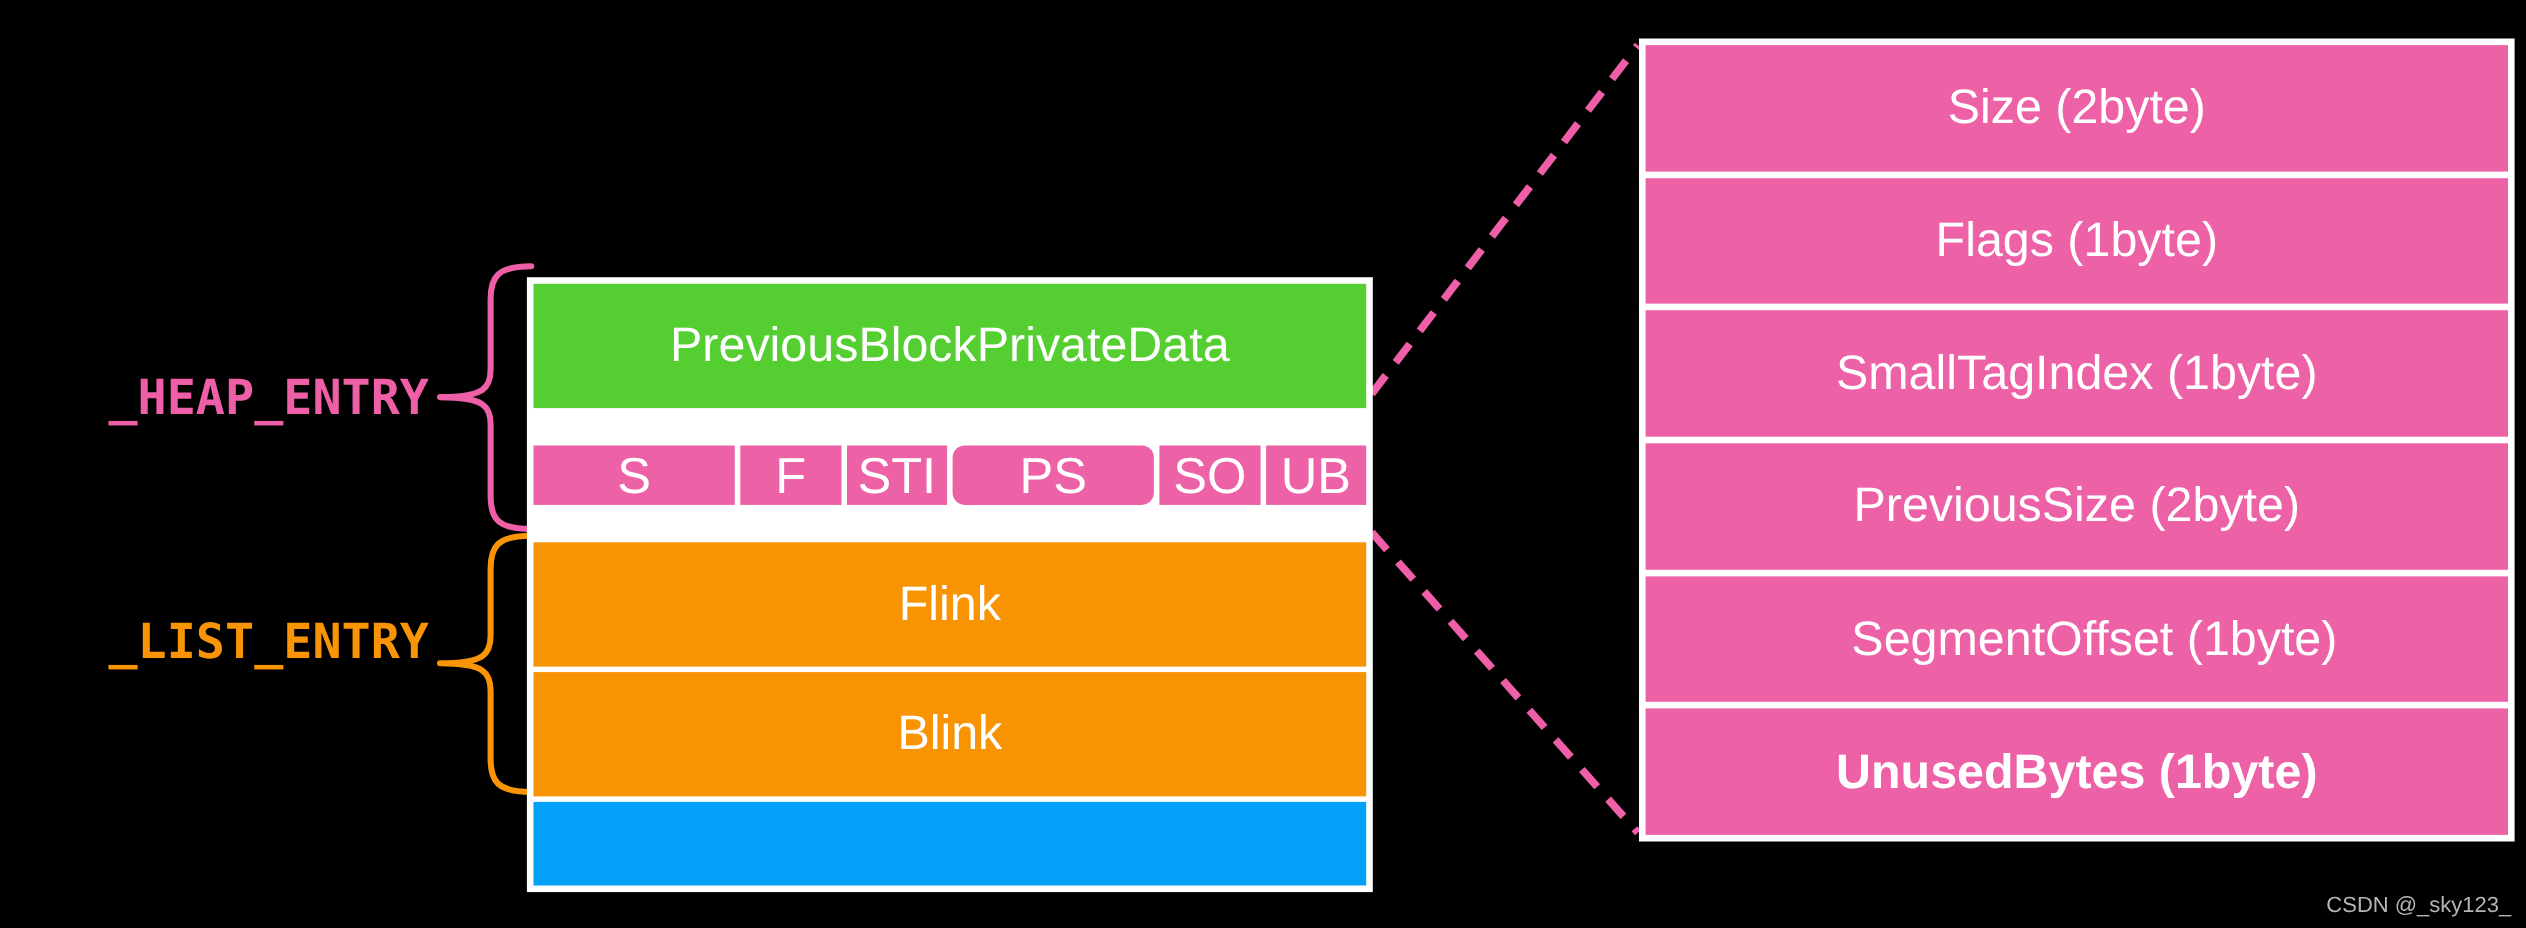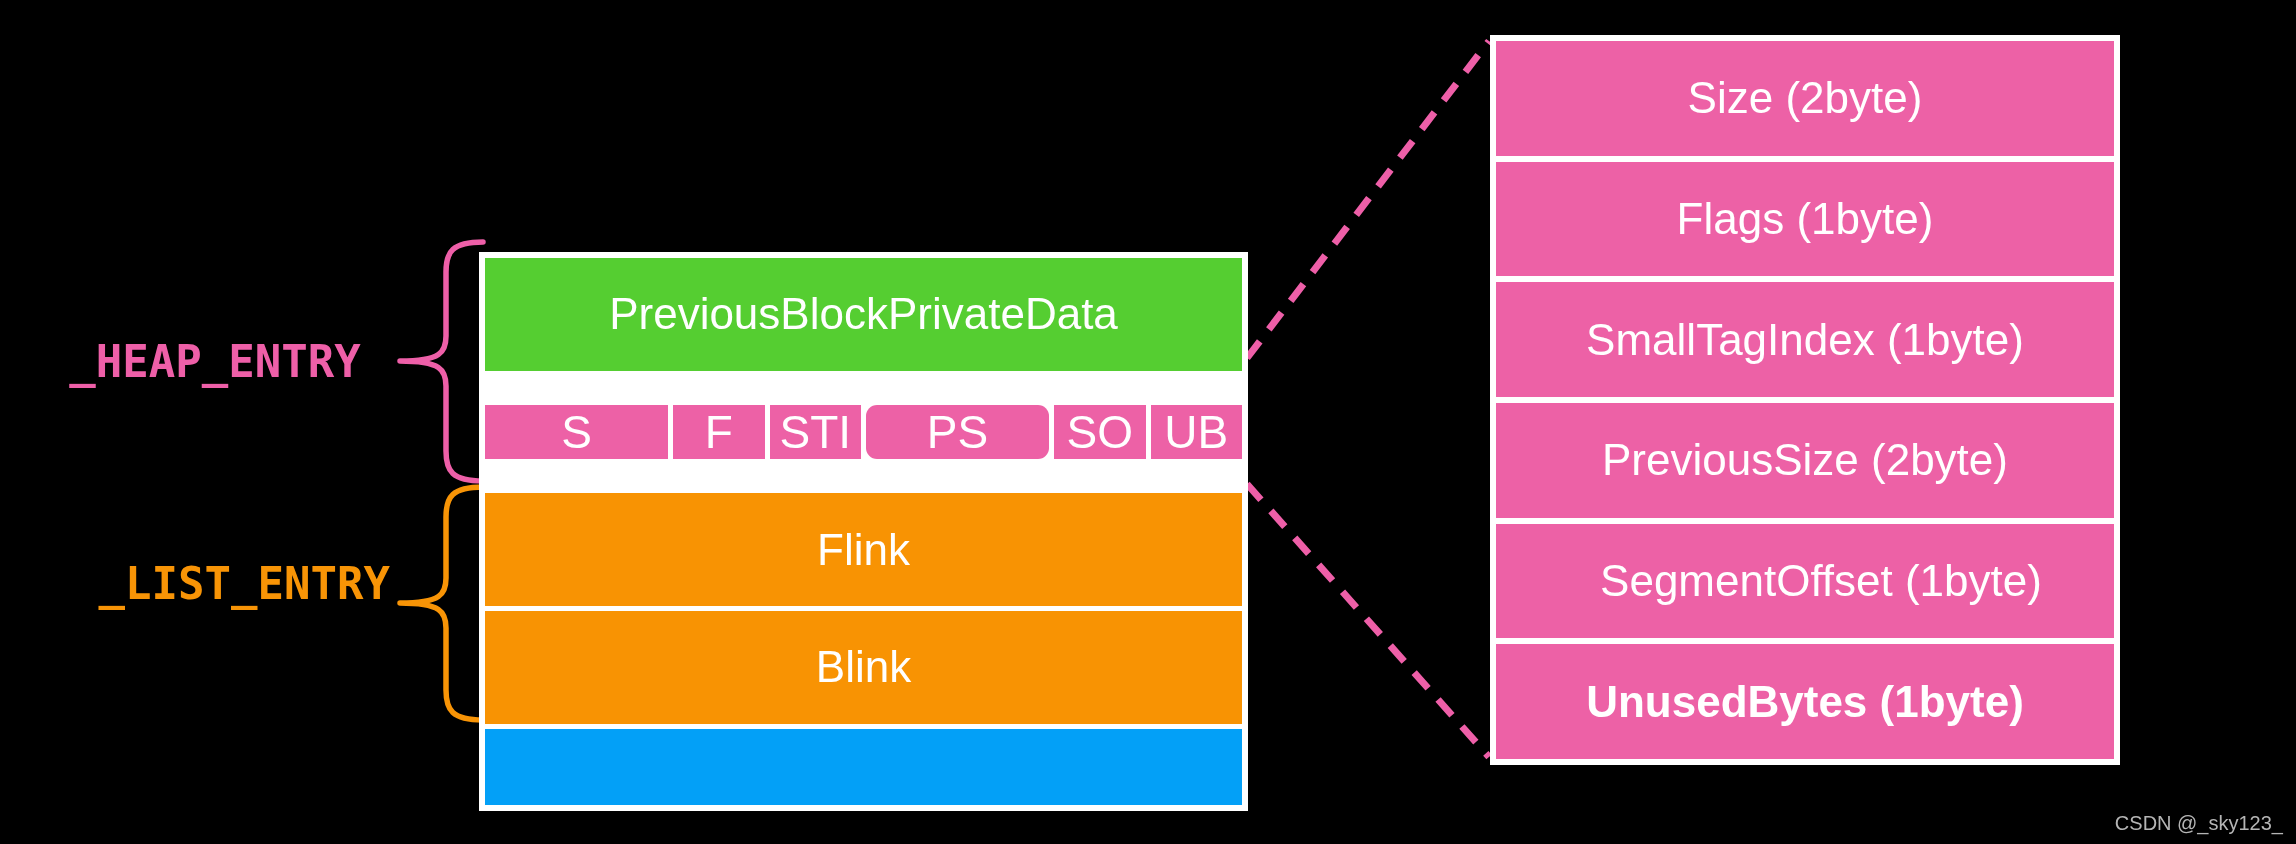--- a/index.html
+++ b/index.html
@@ -17,21 +17,21 @@
     position: absolute;
     left: 40px; width: 350px;
     text-align: right;
     font-family: "DejaVu Sans Mono", monospace;
     font-weight: bold;
     font-size: 44px;
     line-height: 54px;
     letter-spacing: 0px;
     white-space: nowrap;
   }
-  #heap-label { top: 335px; text-align: center; }
+  #heap-label { top: 335px; }
   #list-label { top: 557px; }
 
   
   .heap-diagram {
     position: absolute;
     left: 479px; top: 252px;
     width: 769px; height: 559px;
     background: #ffffff;
     box-sizing: border-box;
     padding: 6px;
@@ -56,21 +56,21 @@
     font-size: 46px;
     min-width: 0;
   }
   .w1 { flex: 1 1 0; }
   .w2 { flex: 2 2 0; }
 
   
   .detail-table {
     position: absolute;
     left: 1490px; top: 35px;
-    width: 630px; height: 730px;
+    width: 796px; height: 730px;
     background: #ffffff;
     box-sizing: border-box;
     padding: 6px;
     display: flex;
     flex-direction: column;
     gap: 6px;
   }
   .drow {
     flex: 1 1 0;
     display: flex;

